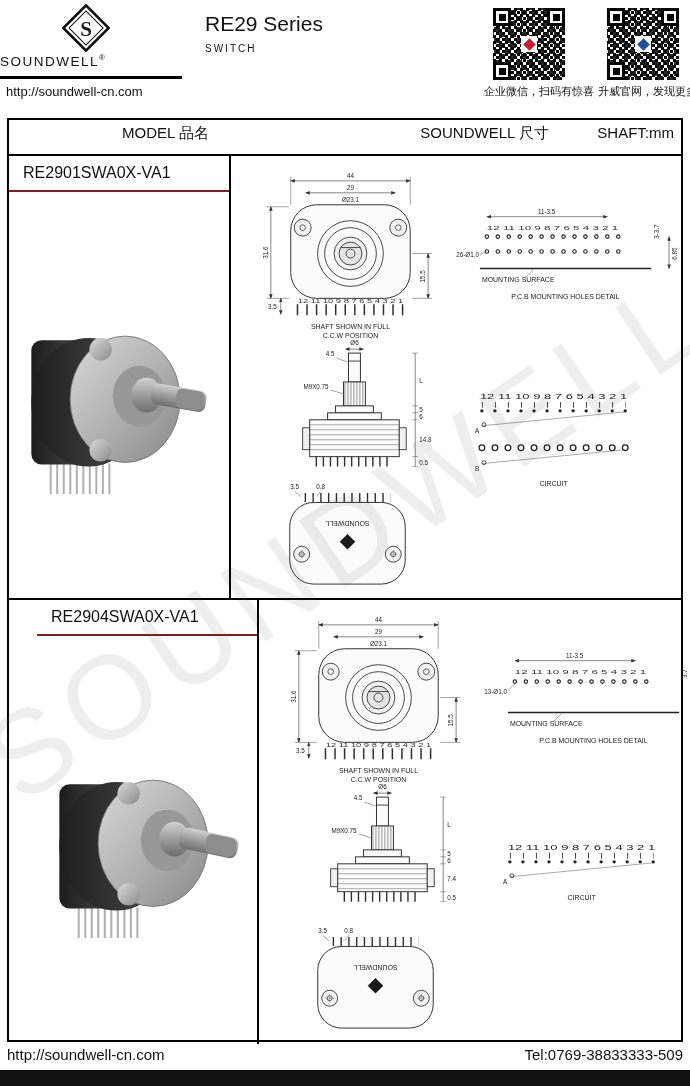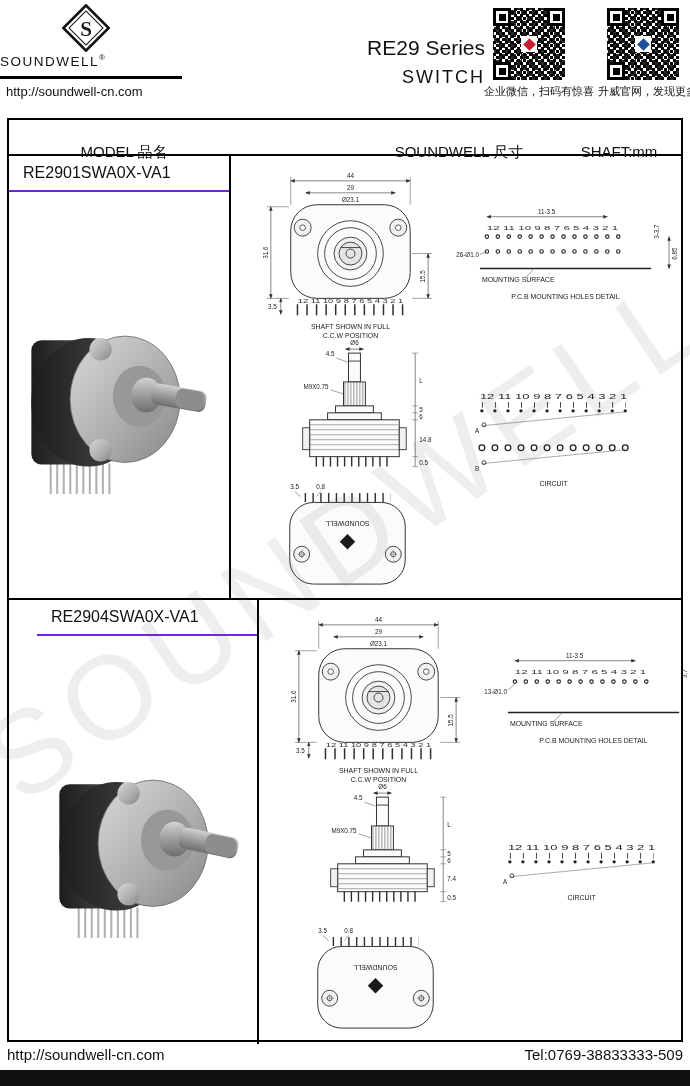--- a/index.html
+++ b/index.html
@@ -10,50 +10,50 @@
 
   
   .brand-block { position:absolute; left:0; top:0; width:185px; height:110px; }
   .logo-svg { position:absolute; left:62px; top:4px; width:48px; height:48px; }
   .brand-name { position:absolute; left:0; top:53px; width:180px; text-align:left;
                 font-size:13.5px; letter-spacing:1.5px; font-weight:400; }
   .brand-name sup { font-size:8px; }
   .brand-rule { position:absolute; left:0; top:76px; width:182px; border-top:3px solid #000; }
   .brand-site { position:absolute; left:6px; top:84px; font-size:13px; }
 
-  .title-block { position:absolute; left:205px; top:36px; width:280px; text-align:right; }
+  .title-block { position:absolute; left:205px; top:12px; width:280px; text-align:left; }
   .series-title { font-size:21px; }
-  .series-subtitle { font-size:18px; letter-spacing:2px; margin-top:7px; }
+  .series-subtitle { font-size:10px; letter-spacing:2px; margin-top:7px; }
 
   .qr-block { position:absolute; right:2px; top:8px; display:flex; gap:24px; }
   .qr-fig { width:90px; text-align:center; }
   .qr { position:relative; width:72px; height:72px; margin:0 auto;
         background:
           repeating-conic-gradient(from 0deg, rgba(0,0,0,.85) 0% 25%, transparent 0% 50%) 1px 2px/11px 11px,
           repeating-conic-gradient(#000 0% 25%, #fff 0% 50%) 0 0/6px 6px; }
   .qr .f { position:absolute; width:18px; height:18px; background:#fff; border:3px solid #000; }
   .qr .f::after { content:""; position:absolute; inset:2.5px; background:#000; }
   .f1 { top:0; left:0; } .f2 { top:0; right:0; } .f3 { bottom:0; left:0; }
   .qr-logo { position:absolute; top:50%; left:50%; width:16px; height:16px; transform:translate(-50%,-50%);
              background:#fff; display:flex; align-items:center; justify-content:center; }
   .qr-logo i { display:block; width:9px; height:9px; transform:rotate(45deg); }
   .qr-cap { font-size:11px; margin-top:4px; white-space:nowrap; }
 
   
   .sheet { position:absolute; left:7px; top:118px; width:676px; height:924px; border:2px solid #000; }
   .thead { position:relative; height:36px; border-bottom:2px solid #000; font-size:15px; }
-  .thead span { position:absolute; top:23px; }
+  .thead span { position:absolute; top:4px;text-align:right; }
   .th-model { left:30px; width:170px; text-align:center; }
   .th-dim   { left:360px; width:180px; text-align:center; }
   .th-unit  { left:555px; width:110px; text-align:center; }
 
   .model-row { position:relative; height:444px; border-bottom:2px solid #000; }
   .model-row:last-child { border-bottom:none;margin-left:28px; }
   .model-col { position:absolute; left:0; top:0; width:222px; height:100%; border-right:2px solid #000; }
-  .model-cell { height:36px; border-bottom:2px solid #6d28d9; display:flex; align-items:center;
+  .model-cell { height:36px; border-bottom:2px solid #7f1d1d; display:flex; align-items:center;
                 padding-left:14px; font-size:16px; }
   .product { position:absolute; left:4px; top:140px; width:214px; height:232px; }
   .drawing-area { position:absolute; left:224px; top:0; right:0; bottom:0; }
   .drawing { position:absolute; left:0; top:0; width:450px; height:442px; }
 
   
   svg text { font-family:"Liberation Sans", sans-serif; fill:#1a1a1a; }
   .d    { font-size:6.3px; }
   .tiny { font-size:4.6px; fill:#333; }
   .cap  { font-size:7px; }

